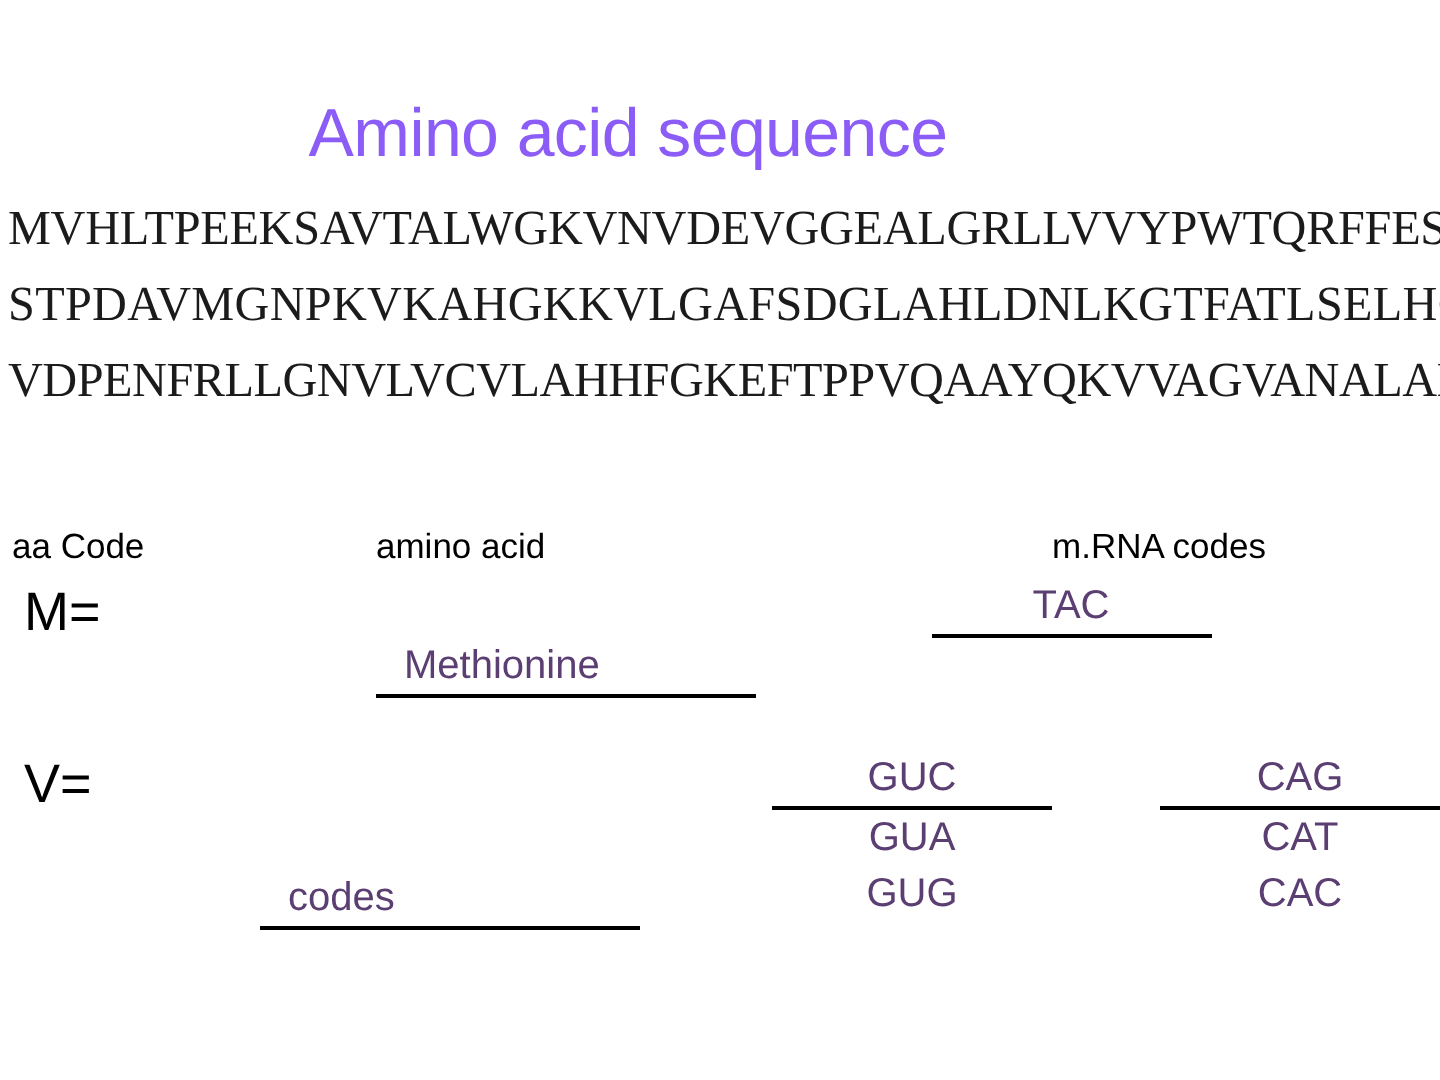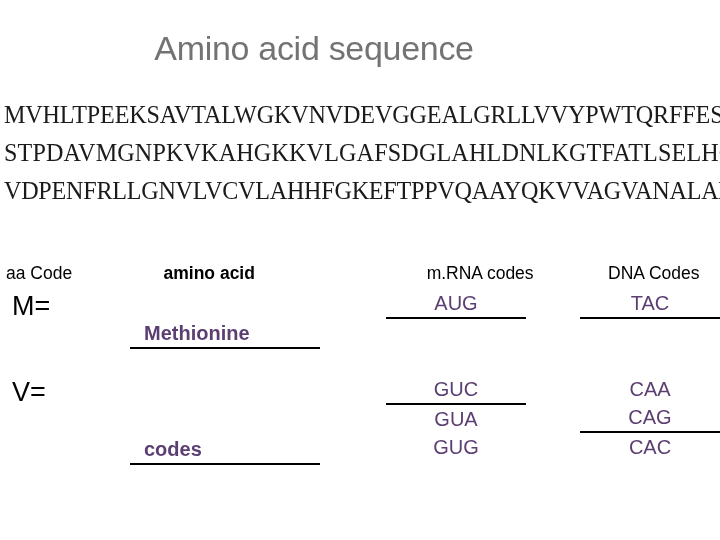--- a/index.html
+++ b/index.html
@@ -11,27 +11,27 @@
     height: 540px;
     background: #ffffff;
     font-family: "Liberation Sans", sans-serif;
     overflow: hidden;
     position: relative;
   }
 
   
   .slide-title {
     position: absolute;
-    top: 28px;
+    top: 47px;
     left: 0;
     width: 628px;
     text-align: center;
     font-size: 34px;
     line-height: 40px;
-    color: #737373;
+    color: #8b5cf6;
     font-family: "Liberation Sans", sans-serif;
     letter-spacing: -0.3px;
   }
 
   
   .sequence-block {
     position: absolute;
     top: 96px;
     left: 4px;
     width: 714px;
@@ -60,21 +60,21 @@
   }
   .row {
     display: flex;
     width: 720px;
     gap: 44px;
   }
   .col {
     box-sizing: border-box;
   }
   .col-code   { width: 130px; padding-left: 6px; }
-  .col-name   { width: 225px; padding-left: 14px; font-weight: bold; }
+  .col-name   { width: 225px; padding-left: 14px; }
   .col-mrna   { width: 190px; padding-left: 22px; }
   .col-dna    { width: 175px; padding-left: 10px; }
 
   .header-row .col {
     color: #000000;
     font-size: 17.5px;
     line-height: 24px;
     padding-top: 6px;
   }
   .header-row .col-code  { text-align: left; }
@@ -141,34 +141,28 @@
   <div class="seq-line l2">STPDAVMGNPKVKAHGKKVLGAFSDGLAHLDNLKGTFATLSELHCDKLH</div>
   <div class="seq-line l3">VDPENFRLLGNVLVCVLAHHFGKEFTPPVQAAYQKVVAGVANALAHKYH</div>
 </div>
 
 <div class="codon-table">
 
   <div class="row header-row">
     <div class="col col-code">aa Code</div>
     <div class="col col-name">amino acid</div>
     <div class="col col-mrna">m.RNA codes</div>
-    <div class="col col-dna">DNA Codes</div>
   </div>
 
   <div class="row data-row row1">
     <div class="col col-code">
       <span class="aa-letter">M=</span>
     </div>
     <div class="col col-name name-cell">
       <span class="underlined">Methionine</span>
-    </div>
-    <div class="col col-mrna">
-      <div class="mrna-wrap">
-        <span class="codon-single codon-cell">AUG</span>
-      </div>
     </div>
     <div class="col col-dna">
       <div class="dna-wrap">
         <span class="codon-single codon-cell">TAC</span>
       </div>
     </div>
   </div>
 
   <div class="row data-row row2">
     <div class="col col-code">
@@ -182,21 +176,21 @@
         <span class="codon-list">
           <span class="codon-cell rule-under">GUC</span>
           <span class="codon-cell">GUA</span>
           <span class="codon-cell">GUG</span>
         </span>
       </div>
     </div>
     <div class="col col-dna">
       <div class="dna-wrap">
         <span class="codon-list">
-          <span class="codon-cell">CAA</span>
           <span class="codon-cell rule-under">CAG</span>
+          <span class="codon-cell">CAT</span>
           <span class="codon-cell">CAC</span>
         </span>
       </div>
     </div>
   </div>
 
 </div>
 
 </body></html>

